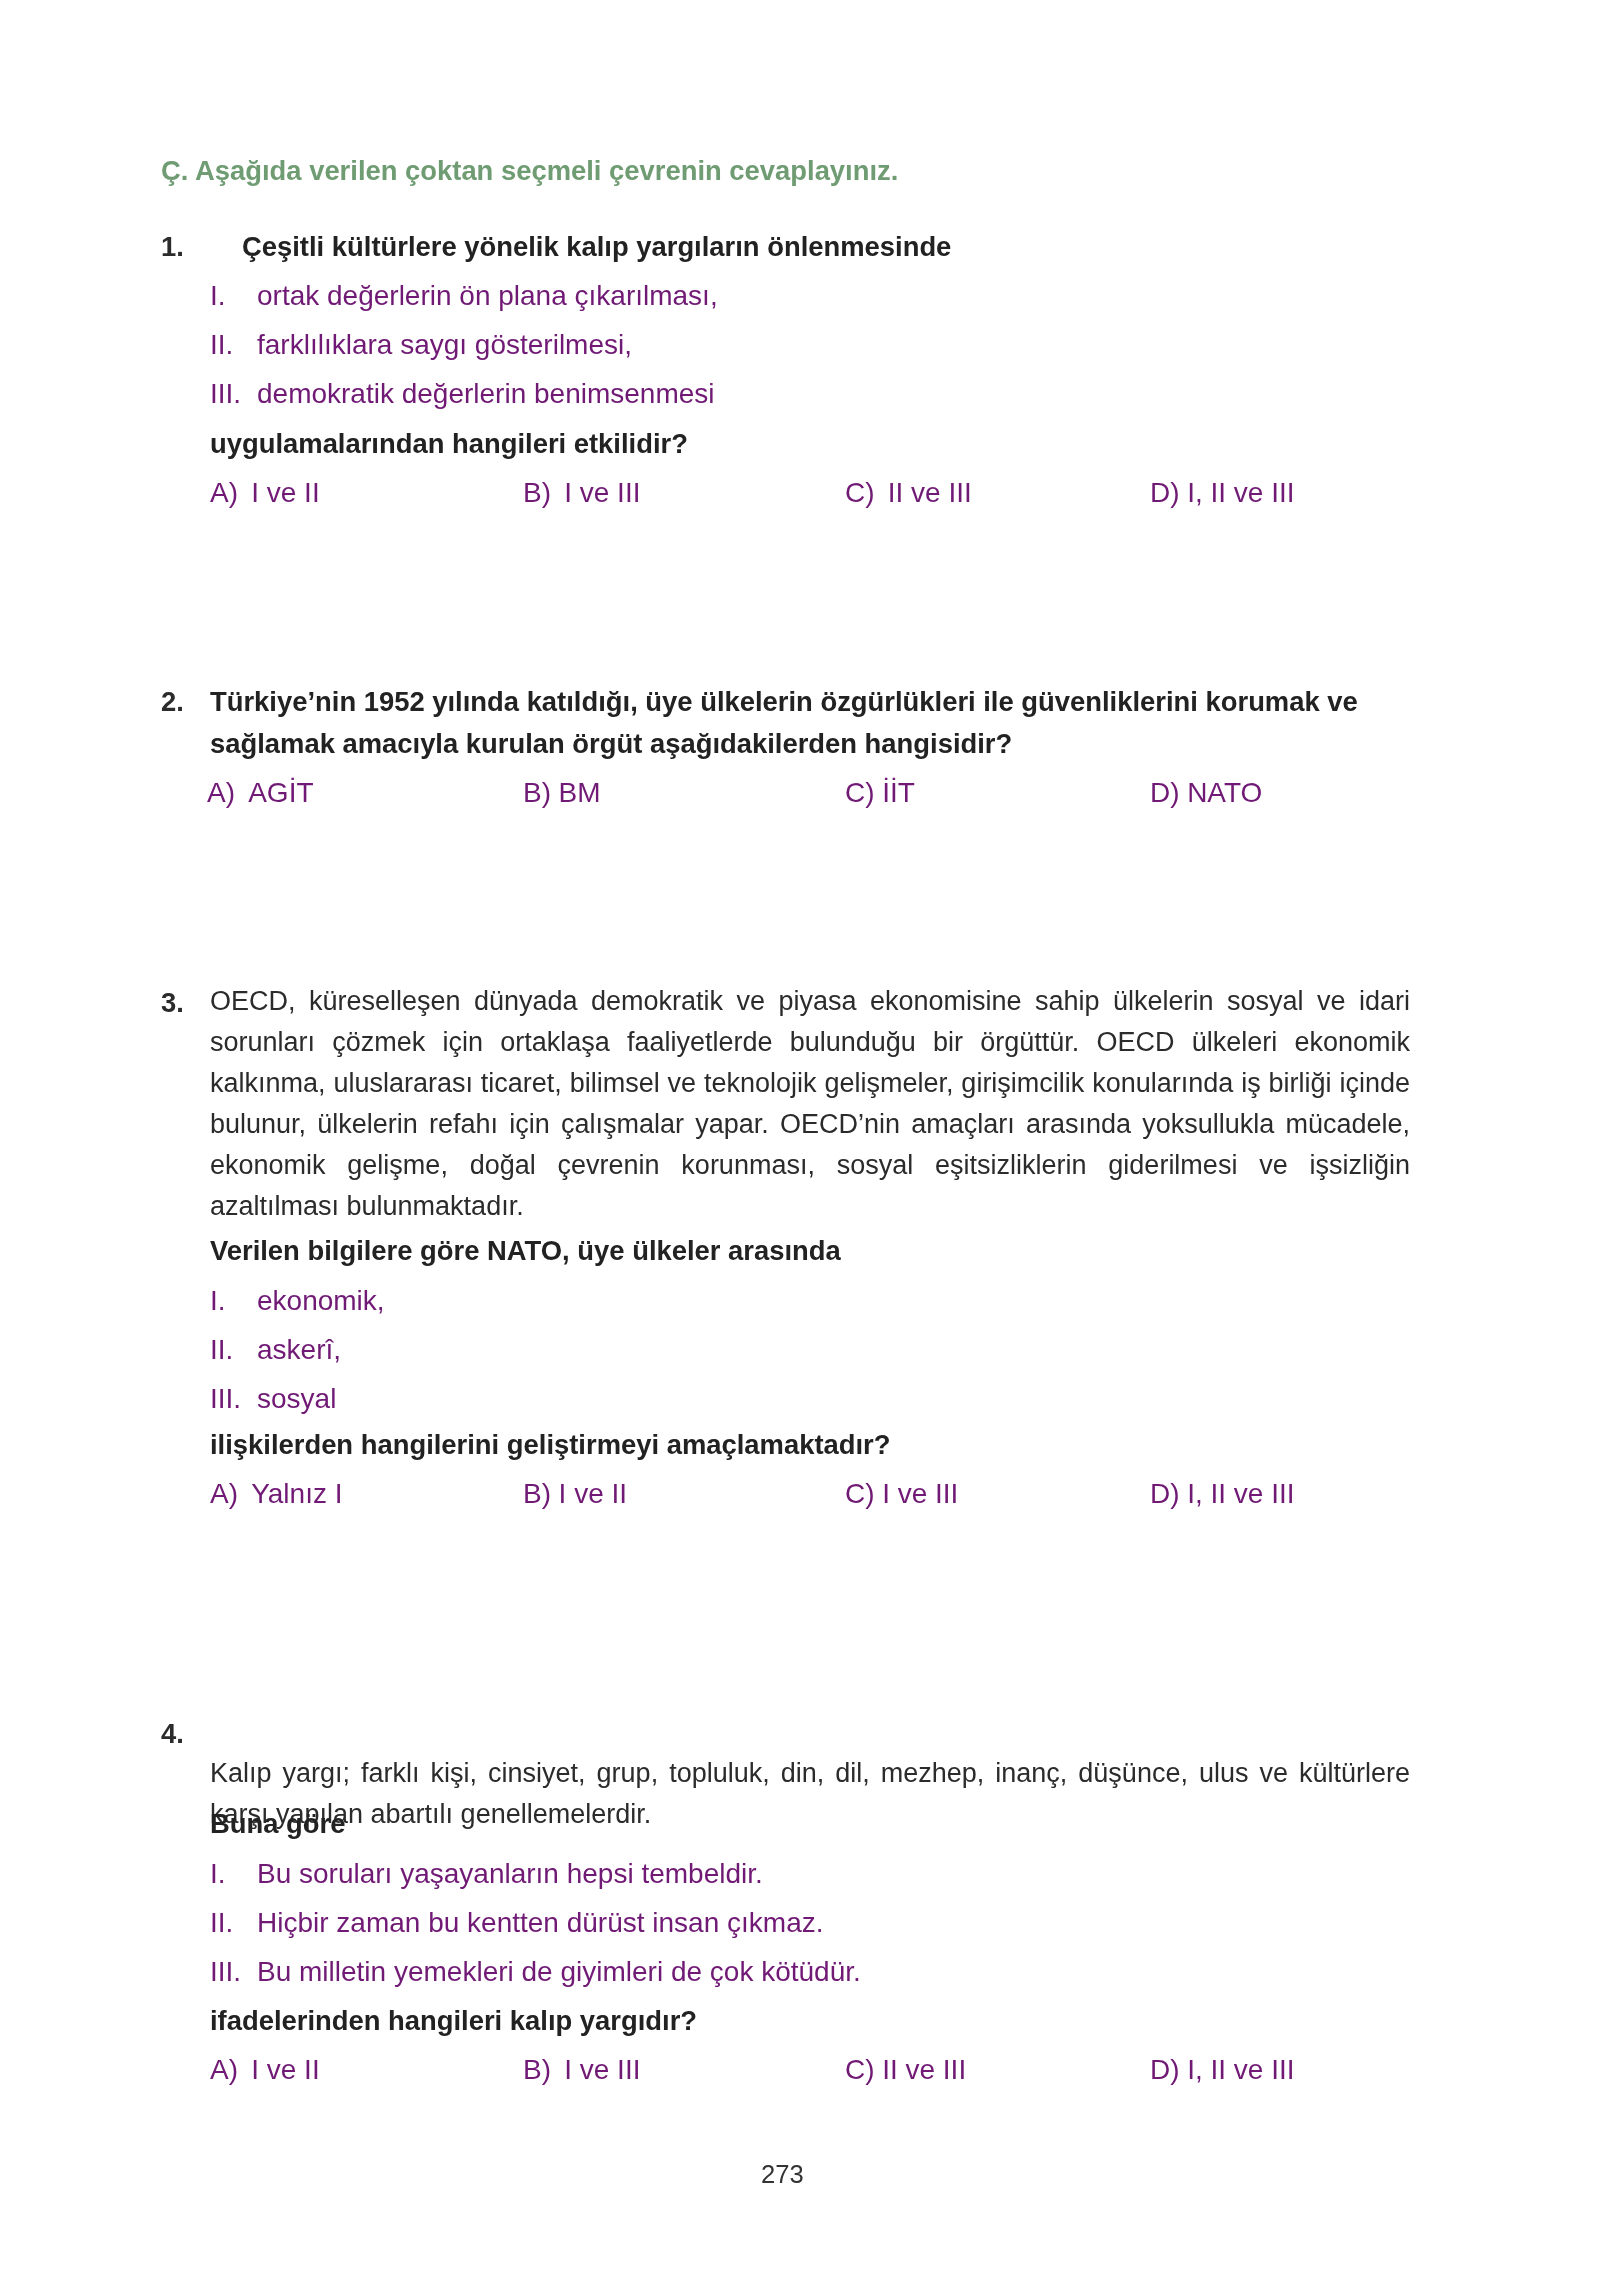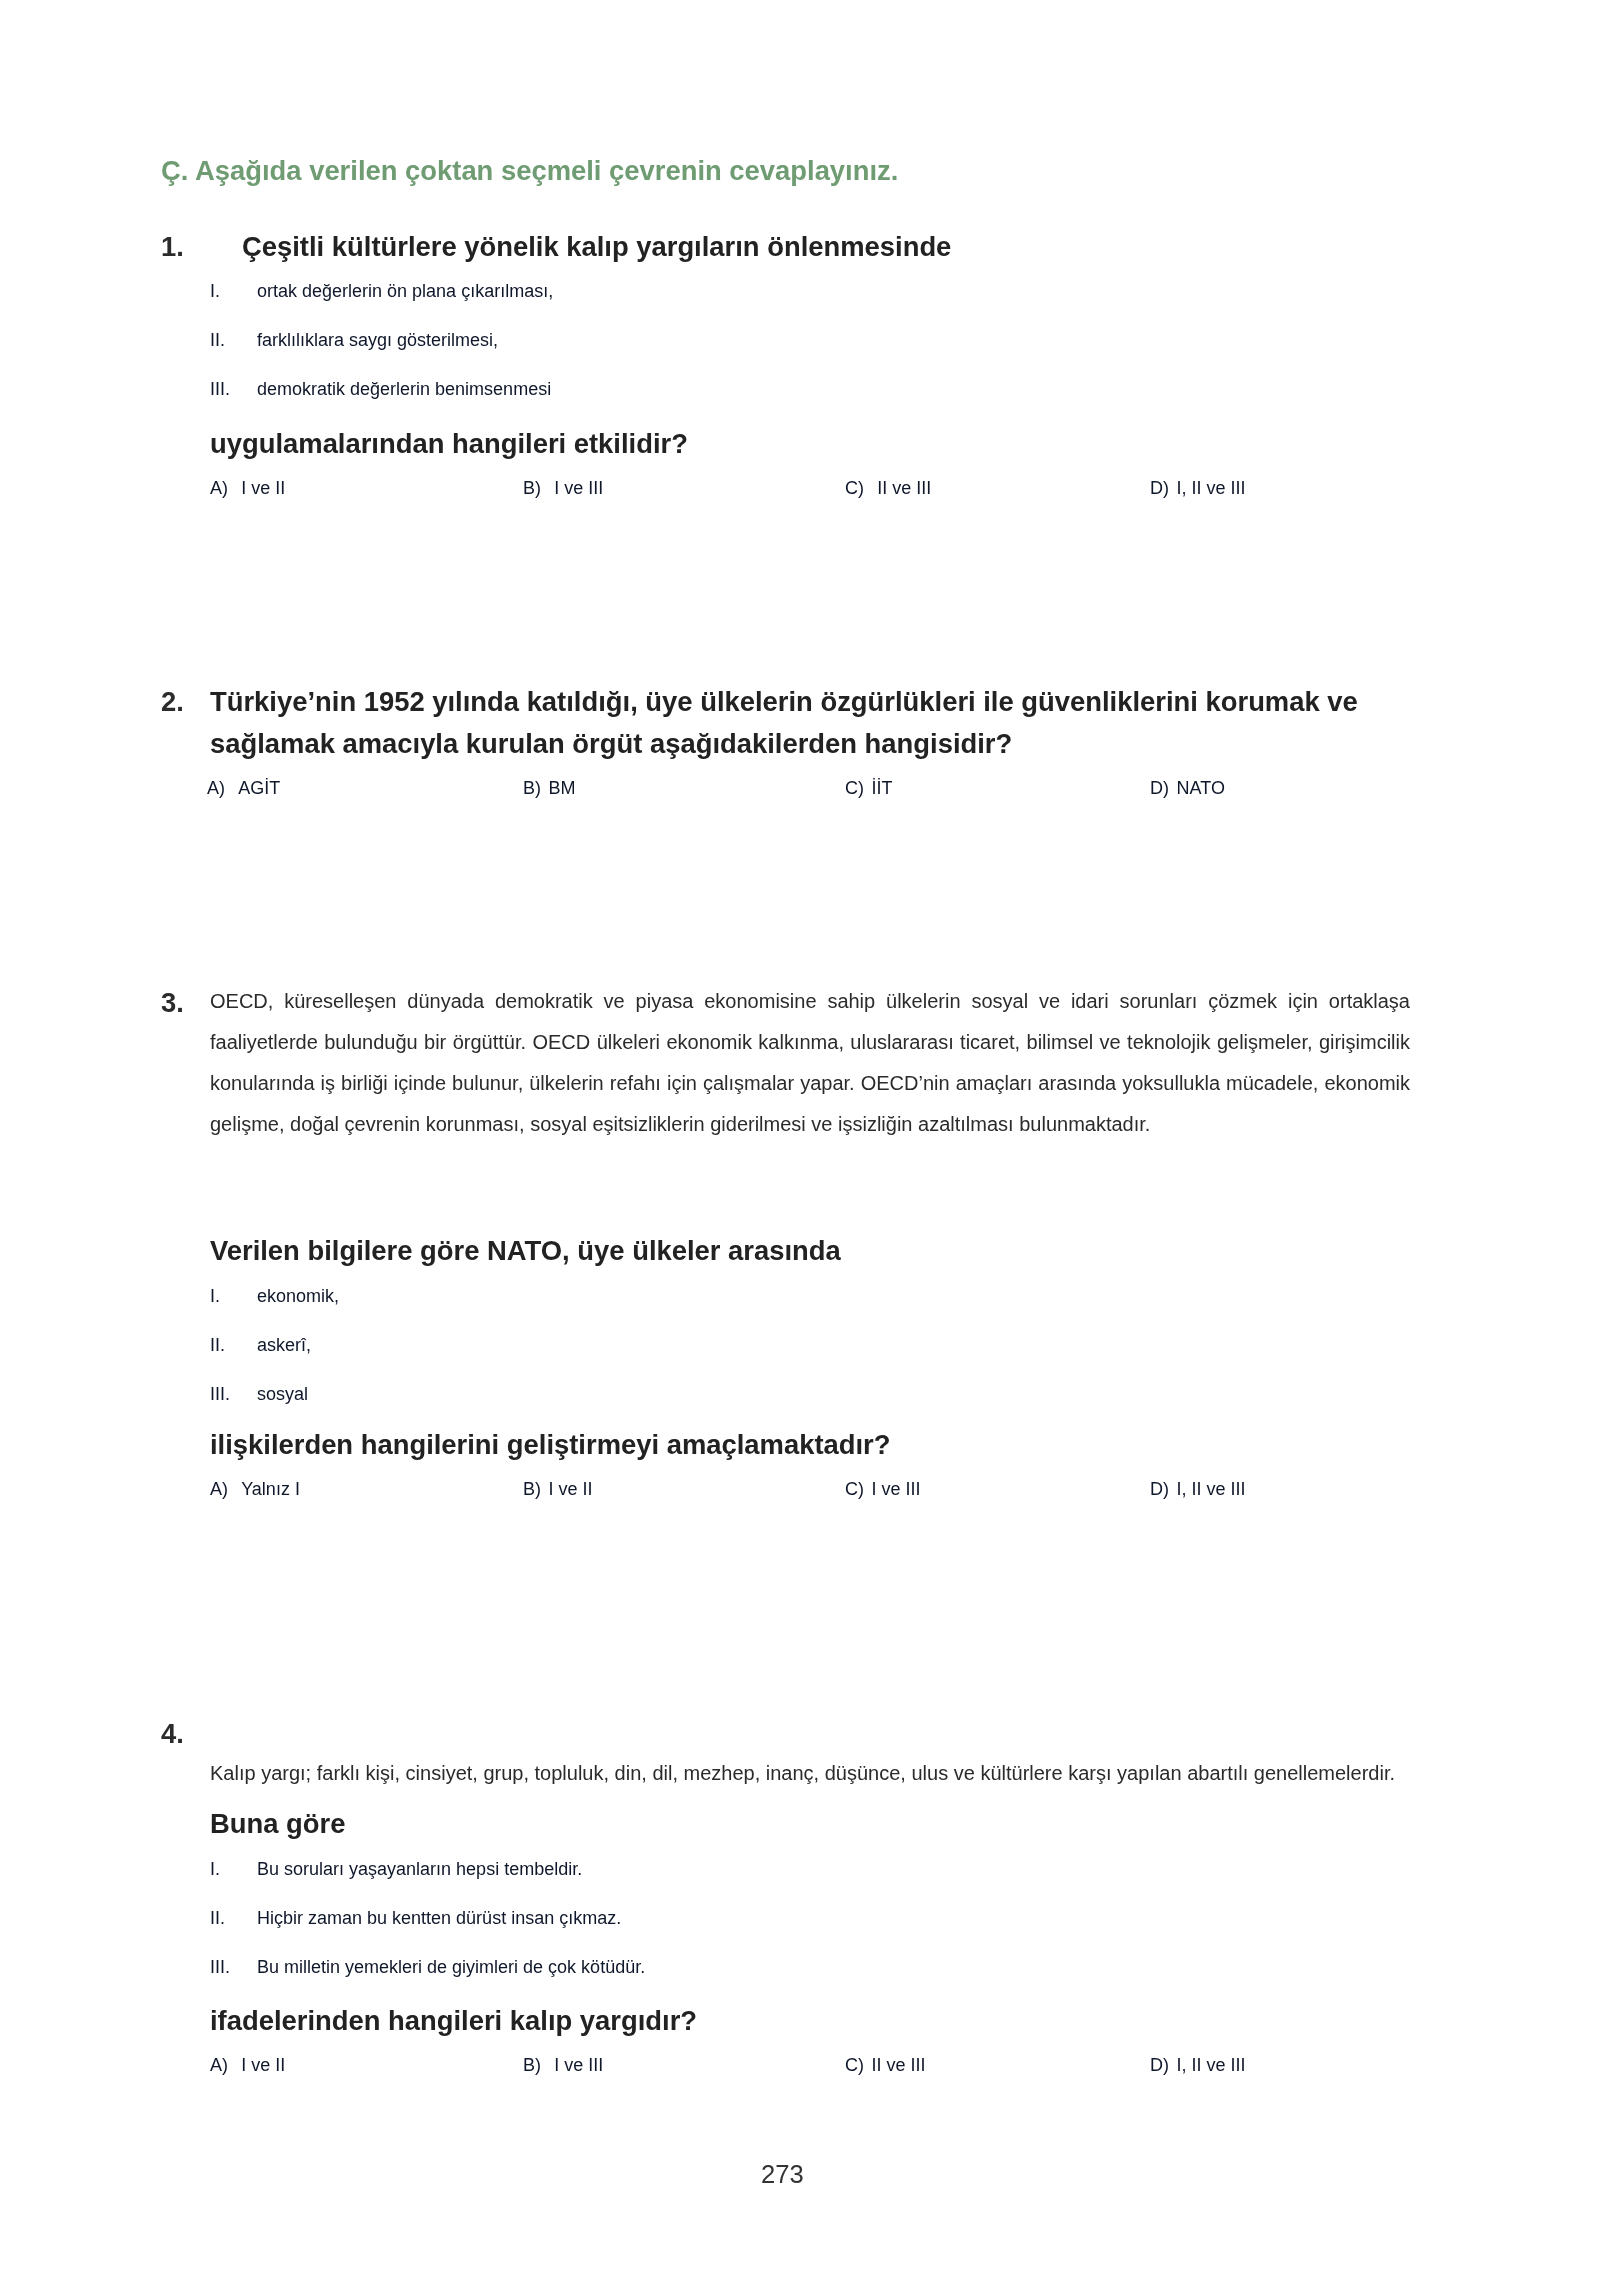--- a/index.html
+++ b/index.html
@@ -2,22 +2,22 @@
 <html style="font-size:15px"><head>
   <meta charset="utf-8">
   <style>
     html, body { margin: 0; padding: 0; background: #ffffff; }
     body { width: 1610px; height: 2294px; position: relative; overflow: hidden;
            font-family: "Liberation Sans", sans-serif; color: #2b2b2b; }
     .abs { position: absolute; white-space: nowrap; line-height: 1; }
     .title { left: 161px; top: 157px; font-size: 27.4px; font-weight: bold; color: #6f9c72; }
     .qnum { font-size: 27.4px; font-weight: bold; color: #2b2b2b; }
     .bold { font-size: 27.4px; font-weight: bold; color: #222; }
-    .txt { font-size: 18px; color: #0f172a; }
-    .para { position: absolute; left: 210px; width: 1200px; font-size: 20px; line-height: 41px;
+    .txt { font-size: 28px; color: #701a75; }
+    .para { position: absolute; left: 210px; width: 1200px; font-size: 27px; line-height: 41px;
             text-align: justify; color: #2b2b2b; }
     .roman { display: inline-block; width: 47px; }
     .opt-key { display: inline-block; margin-right: 13.2px; }
     .pagenum { left: 761px; top: 2162px; font-size: 25.6px; color: #333; }
   </style>
 </head>
 <body>
 
 <div class="abs title">Ç. Aşağıda verilen çoktan seçmeli çevrenin cevaplayınız.</div>
 

